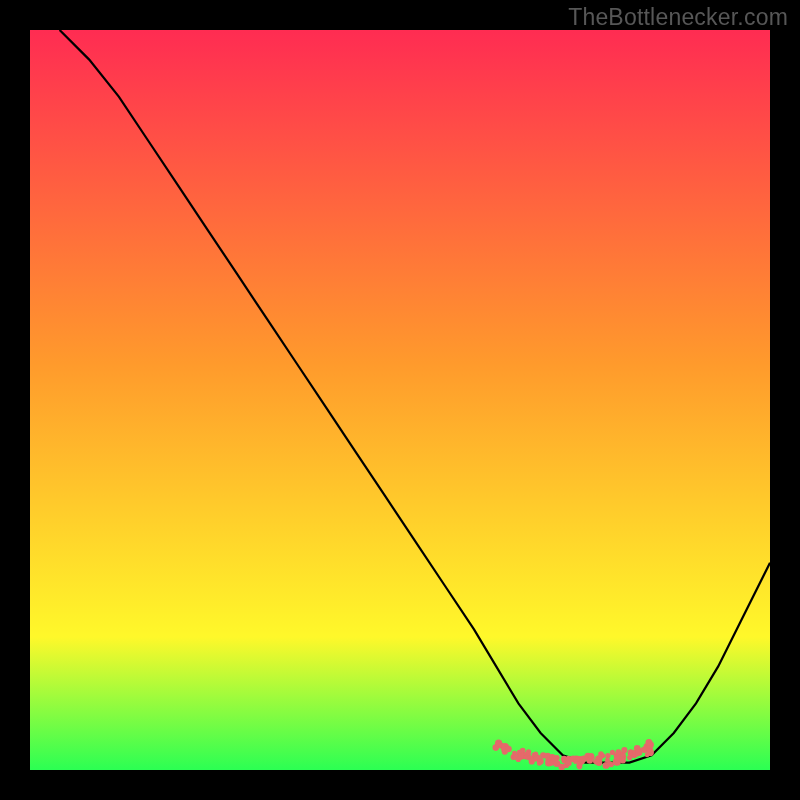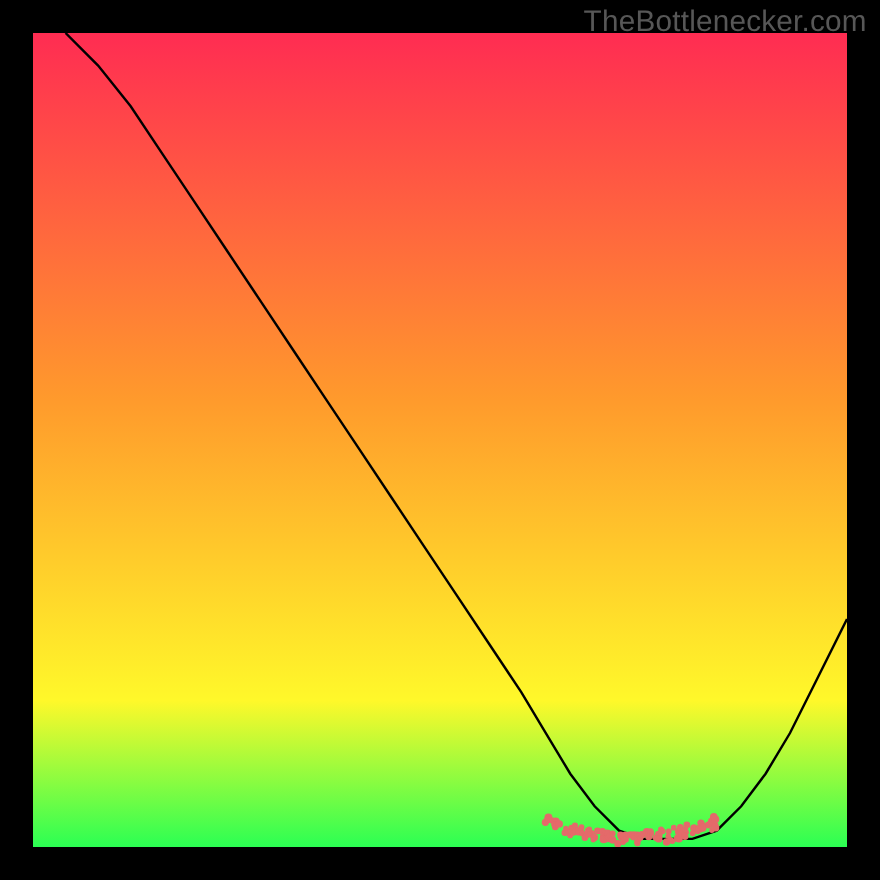--- a/index.html
+++ b/index.html
@@ -14,21 +14,21 @@
   .wrap {
     position: relative;
     width: 800px;
     height: 800px;
   }
   .watermark {
     position: absolute;
     top: 4px;
     right: 12px;
     color: #575757;
-    font-size: 27px;
+    font-size: 23px;
     font-weight: 500;
     letter-spacing: 0.2px;
     z-index: 5;
   }
   .plot-frame {
     position: absolute;
     left: 30px;
     top: 30px;
     width: 740px;
     height: 740px;

